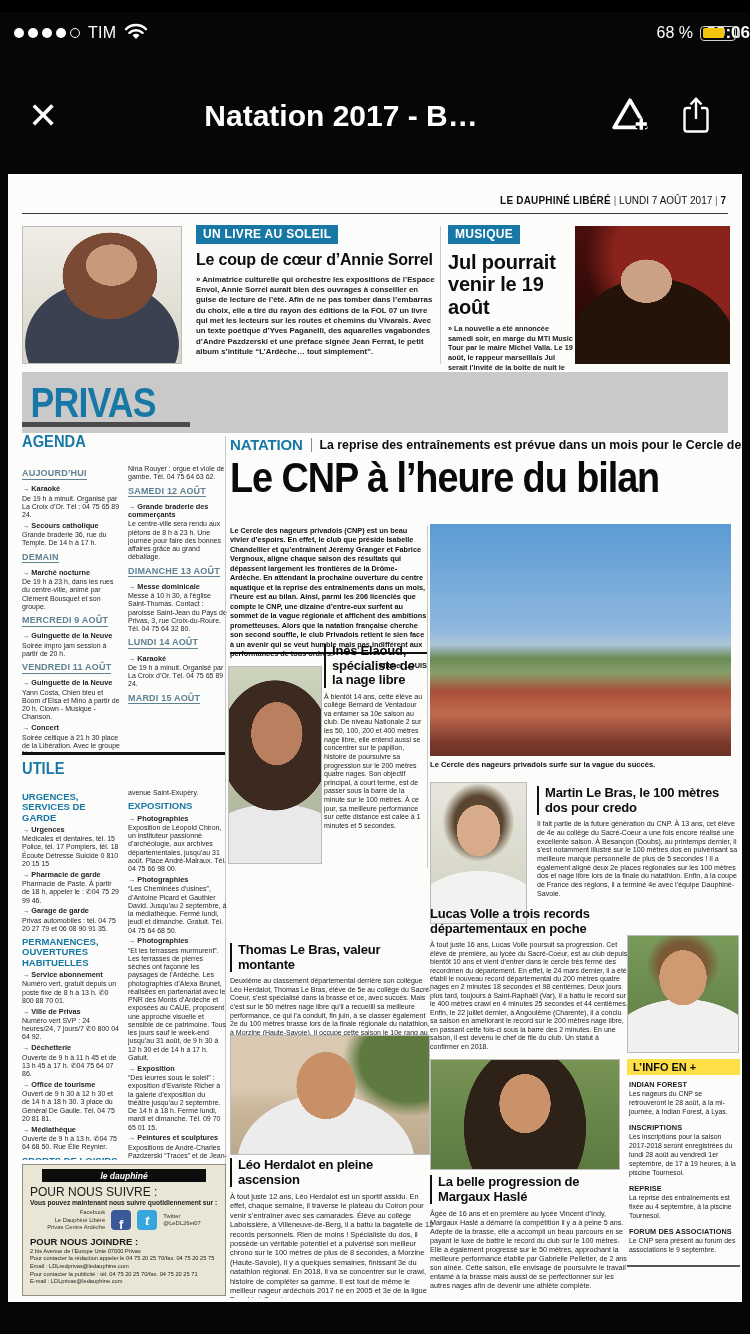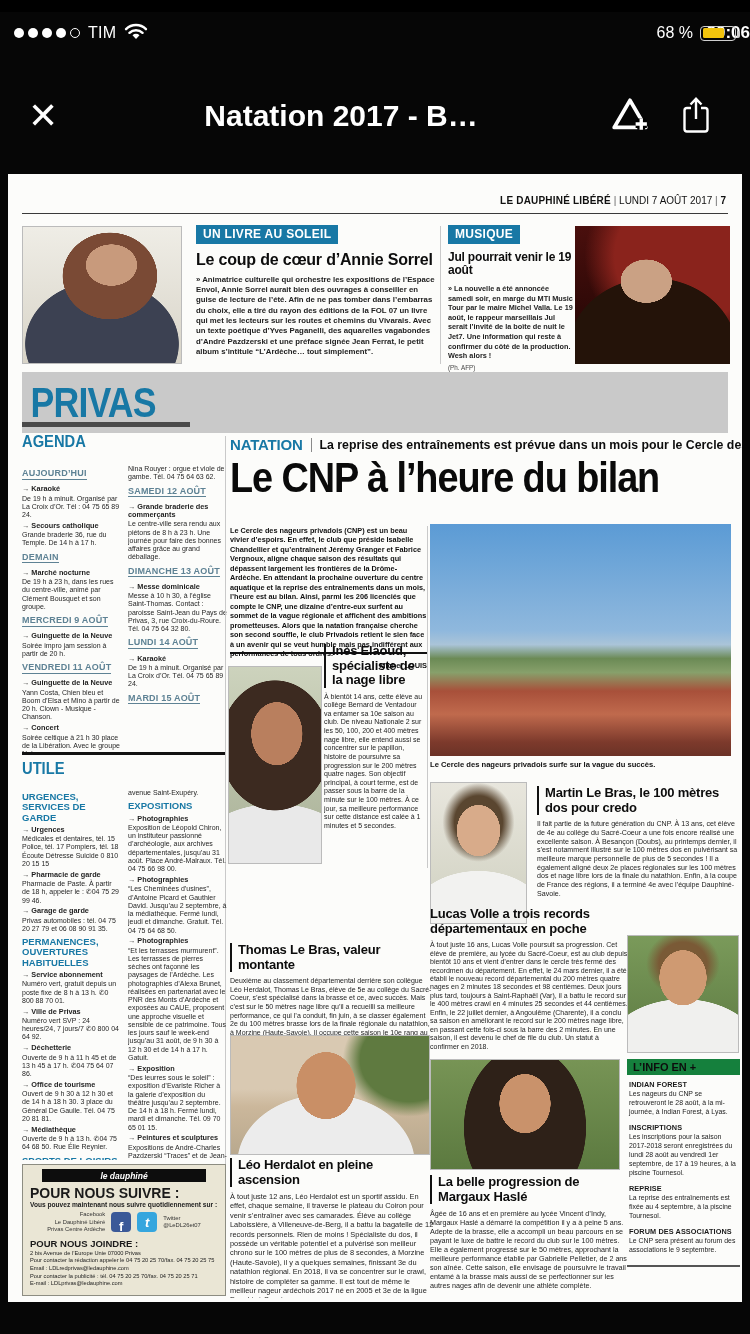--- a/index.html
+++ b/index.html
@@ -44,21 +44,21 @@
 .photo-jul{left:567px;top:52px;width:155px;height:138px;
  background:radial-gradient(26px 22px at 46% 40%,#caa184 0 98%,transparent 99%),
  radial-gradient(86px 76px at 50% 92%,#241309 0 98%,transparent 99%),
  radial-gradient(120px 110px at 72% 22%,#8a231c 0 60%,transparent 85%),
  linear-gradient(#4a0f0d,#1d0503)}
 .art{position:absolute}
 .art1{left:188px;top:50px;width:240px}
 .art2{left:440px;top:50px;width:128px}
 .kicker{display:inline-block;background:#1878a5;color:#fff;font-weight:bold;font-size:12px;padding:2px 7px 3px;letter-spacing:.3px}
 .art-title{font-size:16px;font-weight:800;line-height:1.12;margin-top:7px;letter-spacing:-.2px;color:#0d0d0d}
-.art2 .art-title{font-size:12px}
+.art2 .art-title{font-size:20px}
 .art-body{font-size:7.8px;line-height:1.32;margin-top:6px;color:#222;font-weight:600}
 .art2 .art-body{font-size:7.3px;font-weight:600}
 .credit{font-size:6.3px;color:#444;margin-top:3px}
 .vrule{position:absolute;width:1px;background:#c9c9c9}
 #vr-top{left:432px;top:52px;height:138px}
 #col-div{left:217px;top:262px;height:858px}
 #vr-intro{left:419px;top:352px;height:126px}
 #vr-ines{left:419px;top:470px;height:224px}
 
 .privas-band{position:absolute;left:14px;top:198px;width:706px;height:61px;background:#c9c9c9;display:flex;align-items:center}
@@ -77,21 +77,21 @@
 #ut1{left:14px;top:614px;height:372px}
 #ut2{left:120px;top:614px;height:372px}
 .day{display:inline-block;color:#5e8294;font-weight:bold;font-size:9px;border-bottom:1.5px solid #5e8294;margin:4px 0 3px;letter-spacing:.2px}
 .sub{color:#1878a5;font-weight:700;font-size:9.5px;line-height:1.08;margin:4px 0 3px}
 .etitle{font-weight:bold;font-size:7.3px;margin-top:2.5px;line-height:1.15}
 .etitle::before{content:"→ "}
 .ebody{margin-top:1px}
 
 .follow{position:absolute;left:14px;top:990px;width:204px;height:132px;background:#eae6d5;border:1px solid #8d8d82;padding:4px 7px;overflow:hidden}
 .f-logo{background:#0d0d0d;color:#fff;text-align:center;font-size:8.5px;font-style:italic;font-weight:bold;padding:1.5px 0;margin:0 12px 3px}
-.f-suivre{font-size:14px;font-weight:700}
+.f-suivre{font-size:12px;font-weight:400}
 .f-sub{font-size:6.6px;font-weight:bold;color:#222}
 .f-social{display:flex;align-items:center;justify-content:center;gap:6px;margin:3px 0 4px}
 .f-soc-label{font-size:5.8px;line-height:1.3;white-space:pre-line;color:#333}
 .f-soc-label.r{text-align:right}
 .soc-ic{width:20px;height:20px;border-radius:4px;color:#fff;font-weight:bold;display:flex;align-items:center;justify-content:center;font-size:13px}
 .fb-ic{background:#3b5998;align-items:flex-end;line-height:.9}
 .tw-ic{background:#35a6de;font-style:italic}
 .f-joindre{font-size:9.5px;font-weight:800;margin-bottom:1px}
 .f-line{font-size:5.7px;line-height:1.35;color:#222}
 
@@ -138,21 +138,21 @@
 
 #lucas-text{left:422px;top:733px;width:199px;height:146px;overflow:hidden}
 #lucas-text .prof-body{font-size:7px;line-height:1.21}
 .photo-lucas{left:619px;top:761px;width:112px;height:118px;border:1px solid #bbb;
  background:radial-gradient(24px 28px at 50% 36%,#cf9a72 0 98%,transparent 99%),
  radial-gradient(40px 36px at 50% 24%,#7a5a36 0 60%,transparent 92%),
  radial-gradient(80px 56px at 50% 102%,#f0f0ee 0 98%,transparent 99%),
  linear-gradient(#7a9a5a,#5d7a42)}
 
 .infobox{position:absolute;left:619px;top:885px;width:113px;height:208px;overflow:hidden;border-bottom:2px solid #555}
-.ib-head{background:#15803d;font-size:11px;font-weight:800;padding:2px 6px;margin-bottom:5px;color:#0d0d0d}
+.ib-head{background:#fde047;font-size:11px;font-weight:800;padding:2px 6px;margin-bottom:5px;color:#0d0d0d}
 .ib-item{padding:0 2px 6px}
 .ib-h{font-size:7.3px;font-weight:800;letter-spacing:.1px}
 .ib-b{font-size:6.9px;line-height:1.3;color:#222;margin-top:1px}
 
 .photo-margaux{left:422px;top:885px;width:190px;height:111px;border:1px solid #bbb;
  background:radial-gradient(26px 30px at 50% 40%,#c9926b 0 98%,transparent 99%),
  radial-gradient(62px 82px at 50% 62%,#2e2118 0 98%,transparent 99%),
  linear-gradient(#779455,#5c7a40)}
 #margaux-text{left:422px;top:1001px;width:198px;height:126px;overflow:hidden}
 #margaux-text .prof-body{font-size:7.2px;line-height:1.25}

